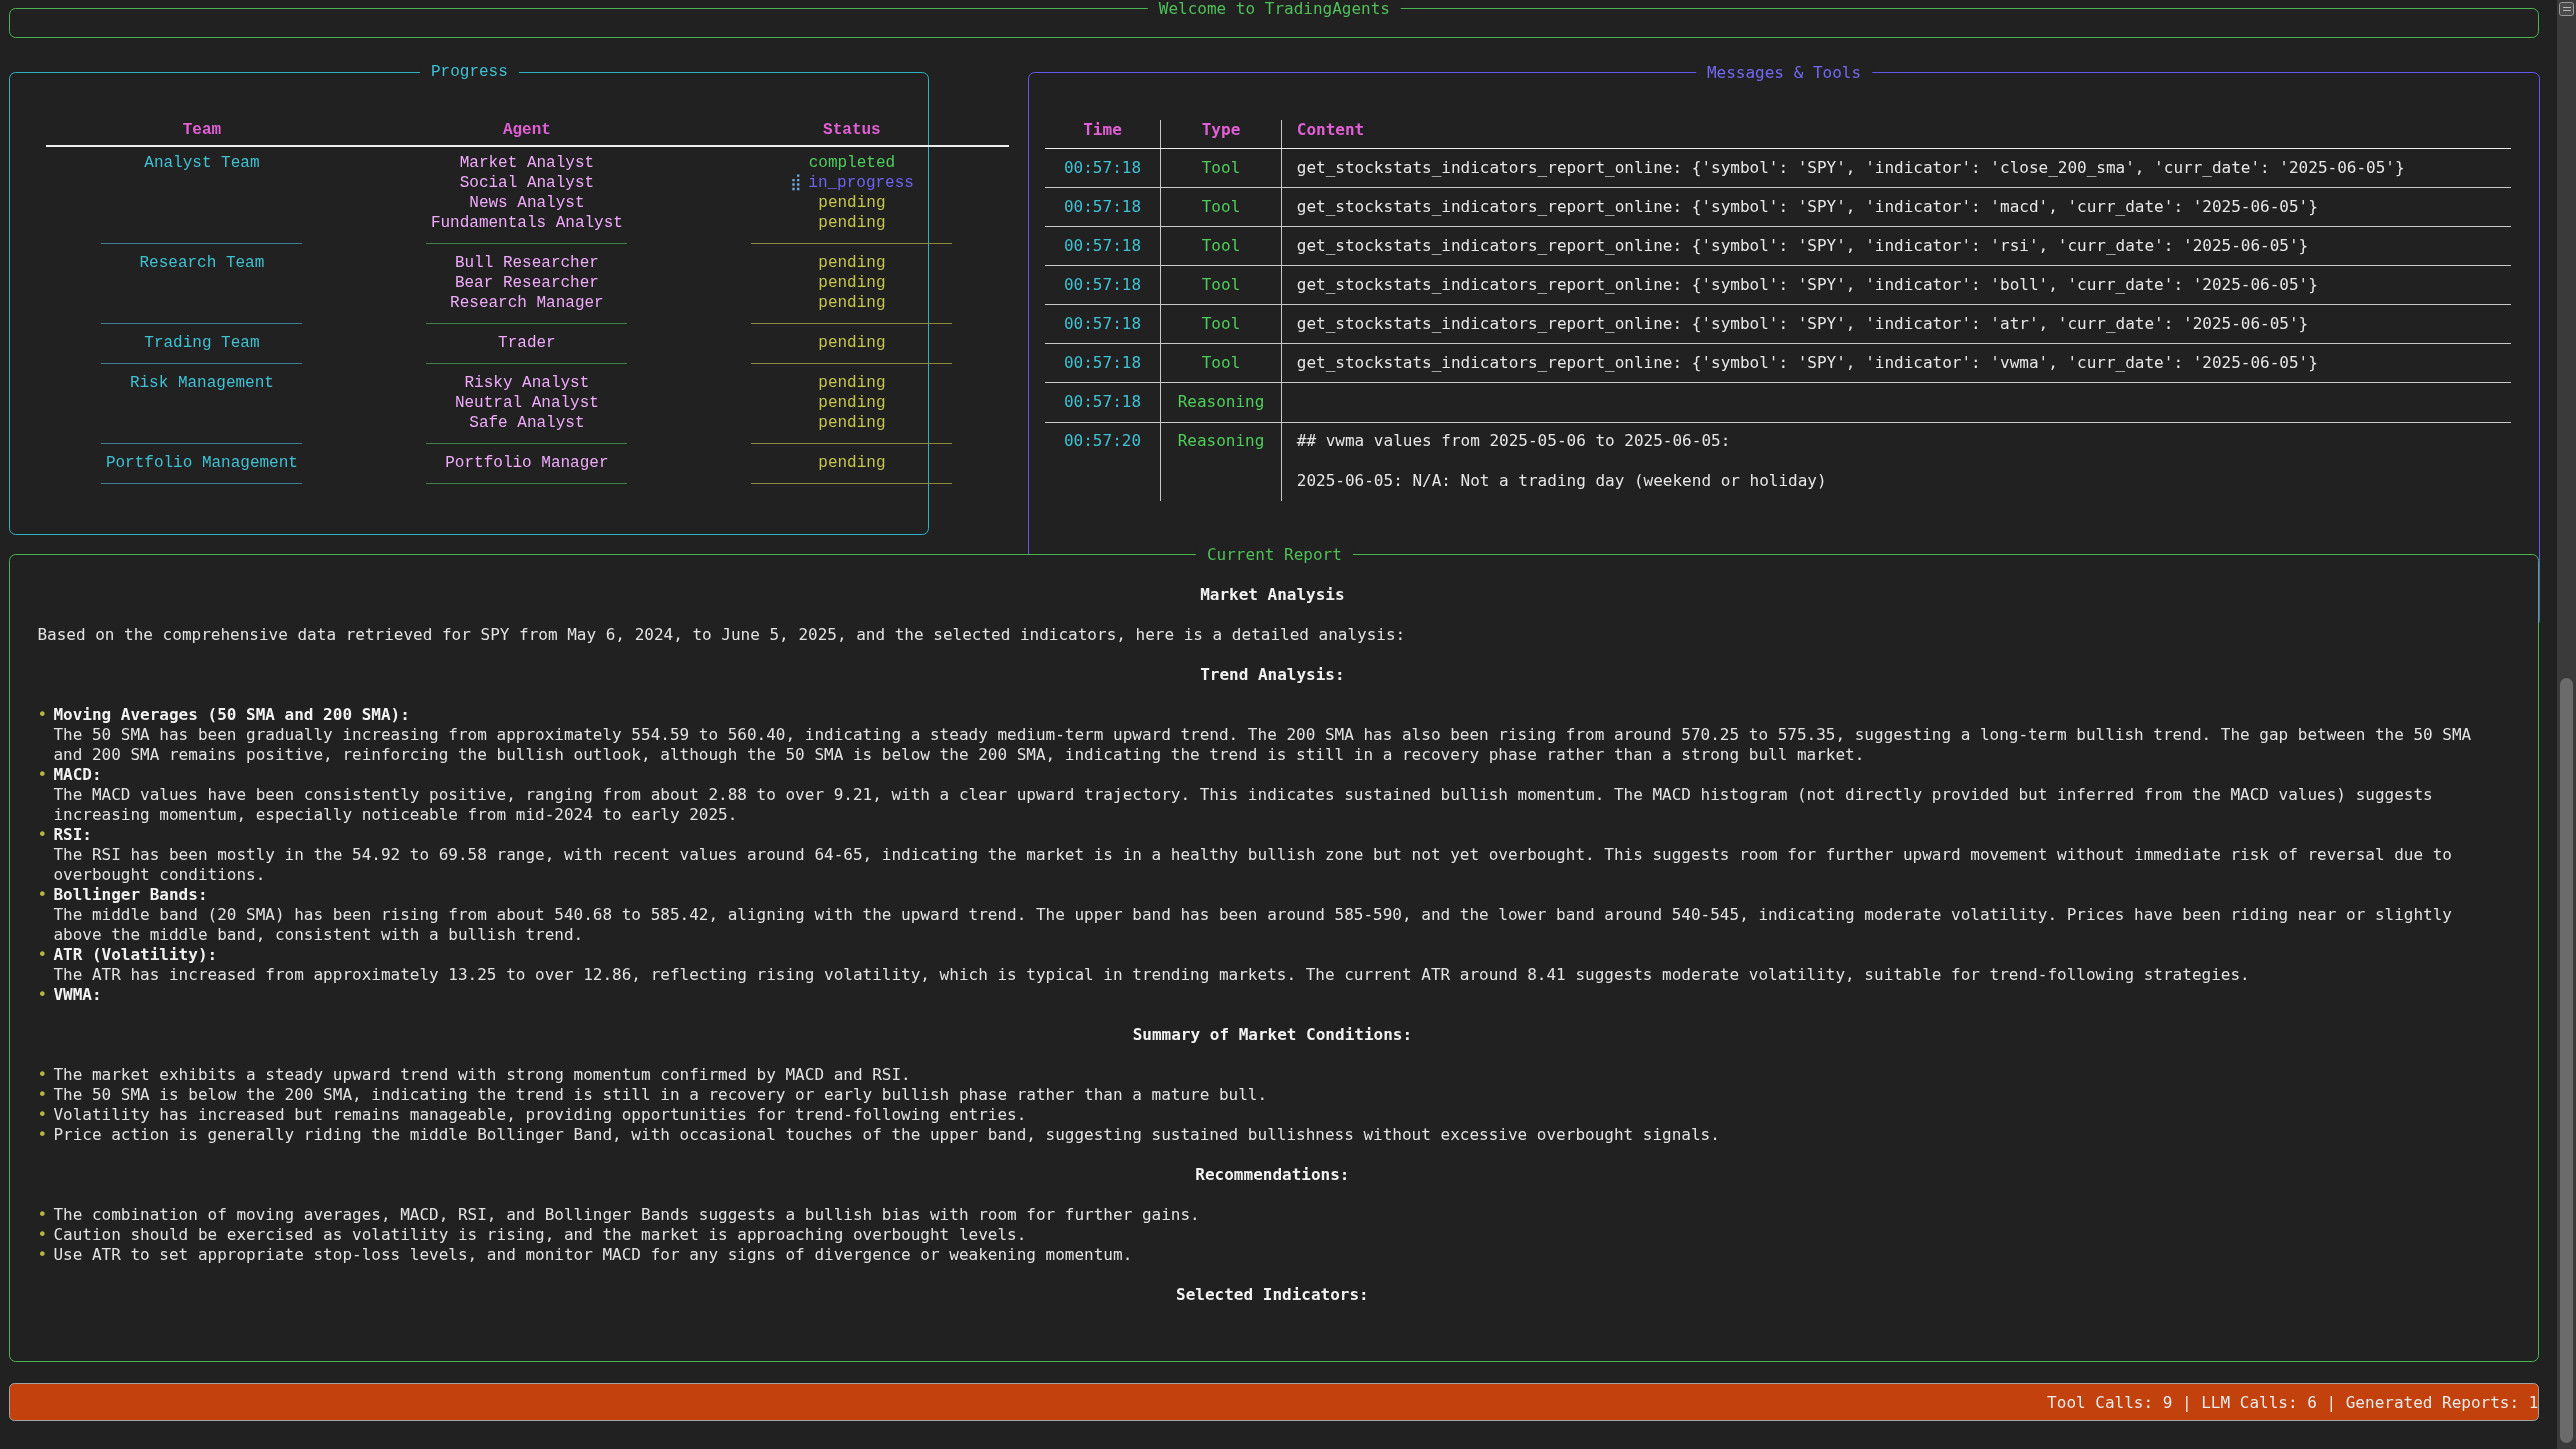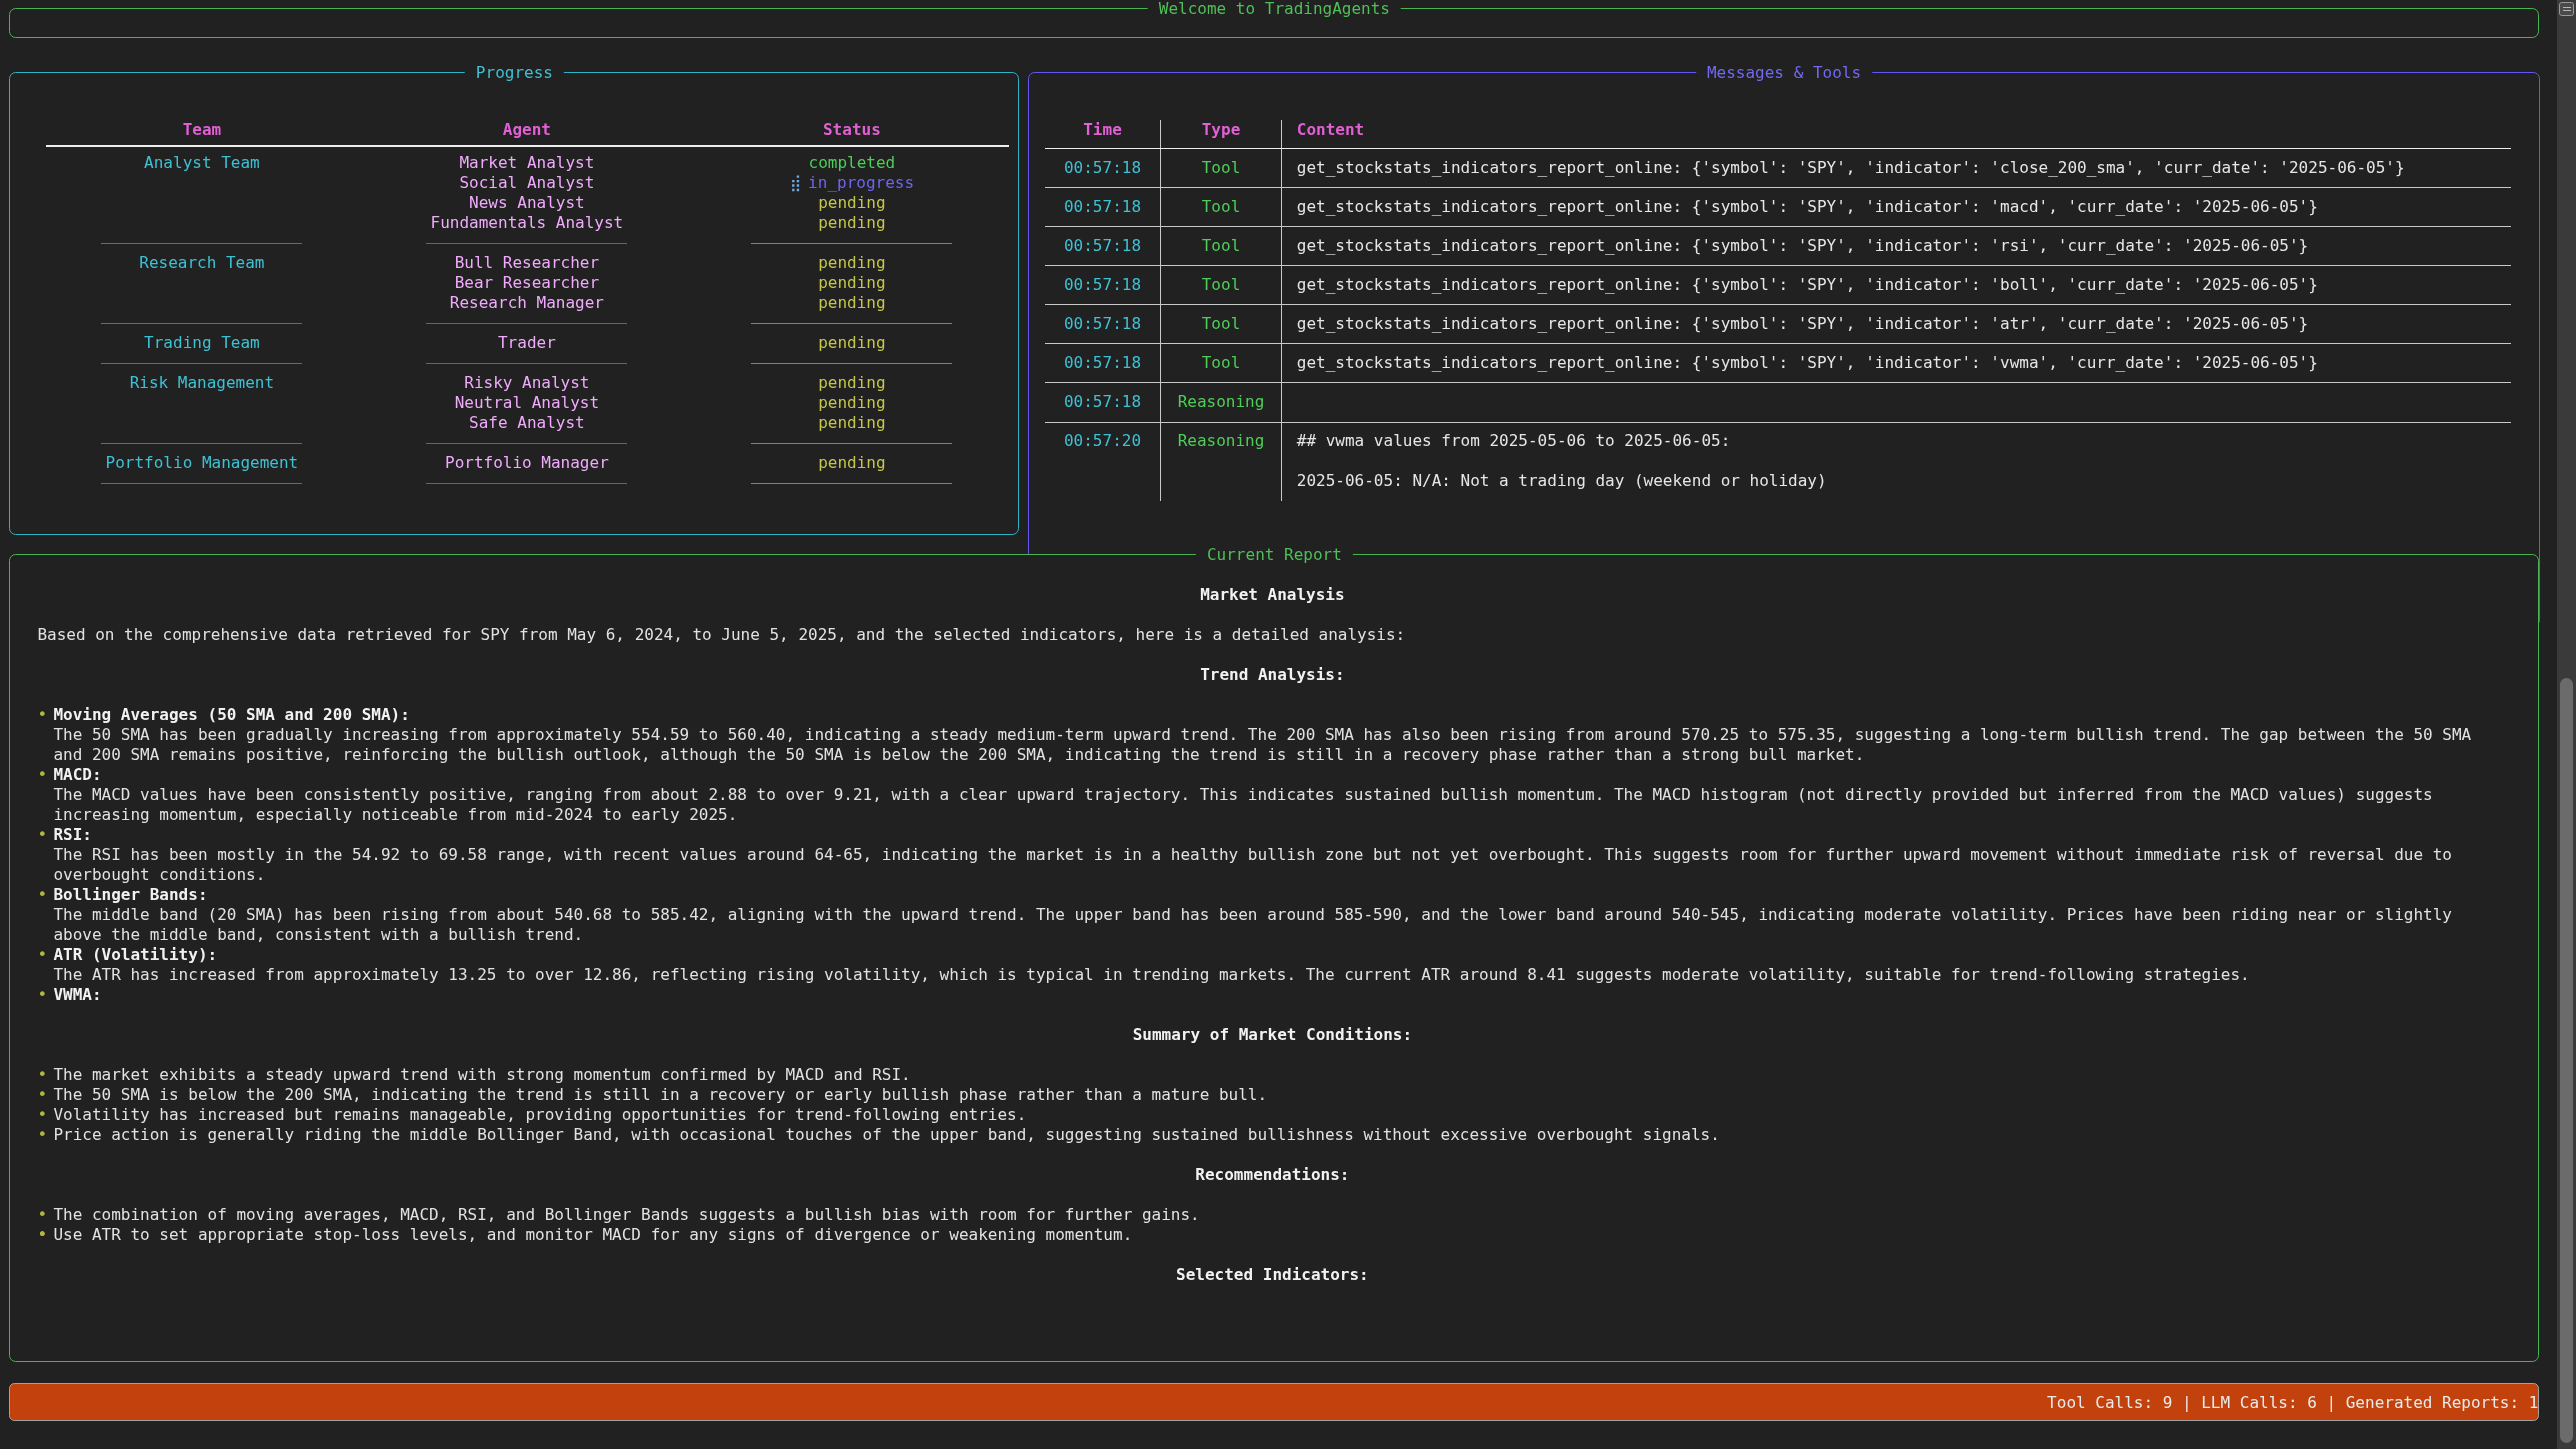--- a/index.html
+++ b/index.html
@@ -22,21 +22,21 @@
     transform: translateX(-50%);
     background: #212121;
     padding: 0 10.7px;
     font-size: 16px; line-height: 21.5px;
     white-space: nowrap;
   }
 
   #welcome { left: 9.4px; top: 8px; width: 2530px; height: 29.5px; border-color: #49b452; }
   #welcome .ptitle { color: #4fbf57; }
 
-  #progress { left: 9.4px; top: 72px; width: 1010px; height: 463px; border-color: #2eb3c5; }
+  #progress { left: 9.4px; top: 72px; width: 920px; height: 463px; border-color: #2eb3c5; font-family: Liberation Mono, monospace; }
   #progress .ptitle { color: #3ec1d3; }
 
   #messages { left: 1028px; top: 72px; width: 1512px; height: 555px; border-color: #6257ef; }
   #messages .ptitle { color: #7268f2; }
 
   #report { left: 9.4px; top: 554px; width: 2530px; height: 808px; border-color: #49b452; }
   #report .ptitle { color: #4fbf57; }
 
   #statsbar {
     position: absolute;
@@ -325,20 +325,21 @@
     </div>
 
     <div class="rh">Recommendations:</div>
     <div class="bullets">
       <div class="bul">
         <span class="dot">•</span>
         <span>The combination of moving averages, MACD, RSI, and Bollinger Bands suggests a bullish bias with room for further gains.</span>
       </div>
       <div class="bul">
         <span class="dot">•</span>
+        <span>Caution should be exercised as volatility is rising, and the market is approaching overbought levels.</span>
       </div>
       <div class="bul">
         <span class="dot">•</span>
         <span>Use ATR to set appropriate stop-loss levels, and monitor MACD for any signs of divergence or weakening momentum.</span>
       </div>
     </div>
 
     <div class="rh">Selected Indicators:</div>
   </div>
 </div>

